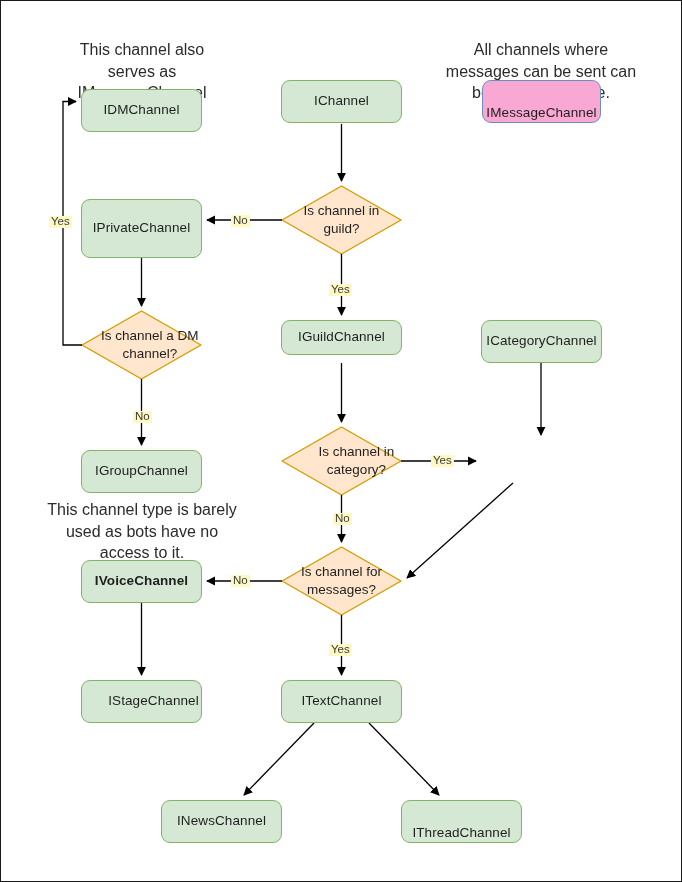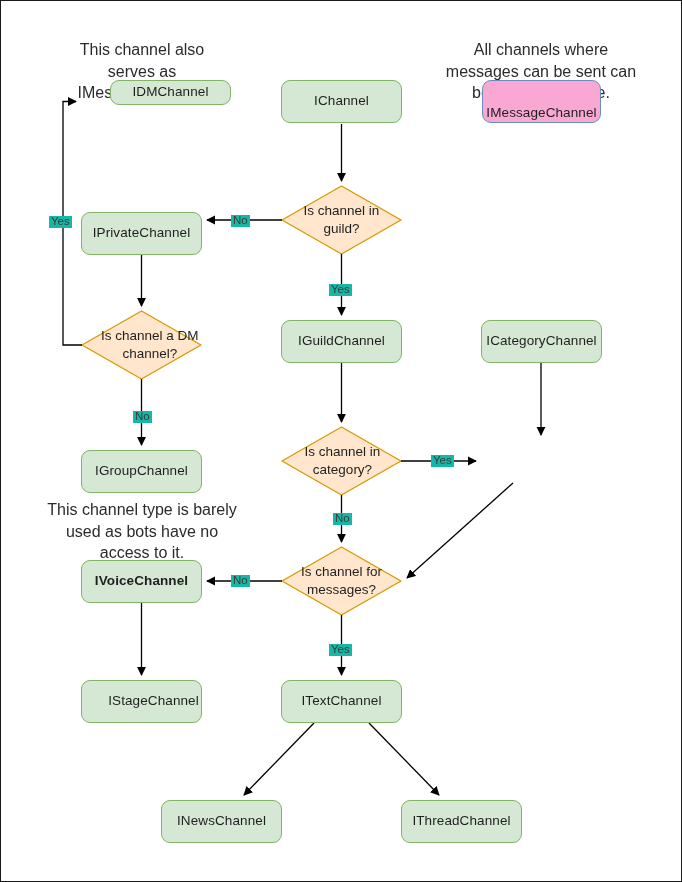--- a/index.html
+++ b/index.html
@@ -67,21 +67,21 @@
     position: absolute;
     font-size: 16px;
     color: #2b2b2b;
     text-align: center;
     line-height: 1.35;
   }
   .edge-label {
     position: absolute;
     font-size: 11.5px;
     color: #3a3a3a;
-    background: #14b8a6;
+    background: #fef9c3;
     padding: 0 2px;
     line-height: 1;
     white-space: nowrap;
   }
 </style>
 </head>
 <body>
 
 <div id="page">
 
@@ -155,37 +155,37 @@
       <path d="M 368 722 L 438 794" marker-end="url(#arrow)"></path>
     </g>
   </svg>
 
   <div class="note" style="left:56px; top:38px; width:170px;">This channel also serves as IMessageChannel</div>
 
   <div class="note" style="left:443px; top:38px; width:194px;">All channels where messages can be sent can be cast to this type.</div>
 
   <div class="note" style="left:42px; top:498px; width:198px;">This channel type is barely used as bots have no access to it.</div>
 
-  <div class="node-box node-green" style="left:80px; top:79px; width:121px; height:25px;margin-left:29px;">
+  <div class="node-box node-green" style="left:80px; top:88px; width:121px; height:43px;">
     <span>IDMChannel</span>
   </div>
 
   <div class="node-box node-green" style="left:280px; top:79px; width:121px; height:43px;">
     <span>IChannel</span>
   </div>
 
   <div class="node-box node-blue" style="left:481px; top:79px; width:119px; height:43px;">
     <span>IMessageChannel</span>
   </div>
 
-  <div class="node-box node-green" style="left:80px; top:211px; width:121px; height:43px;">
+  <div class="node-box node-green" style="left:80px; top:198px; width:121px; height:59px;">
     <span>IPrivateChannel</span>
   </div>
 
-  <div class="node-box node-green" style="left:280px; top:319px; width:121px; height:43px;">
+  <div class="node-box node-green" style="left:280px; top:319px; width:121px; height:35px;">
     <span>IGuildChannel</span>
   </div>
 
   <div class="node-box node-green" style="left:480px; top:319px; width:121px; height:43px;">
     <span>ICategoryChannel</span>
   </div>
 
   <div class="node-box node-green" style="left:80px; top:449px; width:121px; height:43px;">
     <span>IGroupChannel</span>
   </div>
@@ -200,33 +200,33 @@
   </div>
 
   <div class="node-box node-green" style="left:160px; top:799px; width:121px; height:43px;">
     <span>INewsChannel</span>
   </div>
 
   <div class="node-box node-green" style="left:280px; top:679px; width:121px; height:43px;">
     <span>ITextChannel</span>
   </div>
 
-  <div class="node-box node-green" style="left:400px; top:799px; width:121px; height:43px;">
+  <div class="node-box node-green" style="left:400px; top:799px; width:121px; height:43px;align-items:flex-end;">
     <span>IThreadChannel</span>
   </div>
 
   <div class="node-diamond" style="left:281px; top:185px; width:119px; height:68px;">
     <span class="dia-label">Is channel in guild?</span>
   </div>
 
   <div class="node-diamond" style="left:81px; top:310px; width:119px; height:68px;justify-content:flex-end;">
     <span class="dia-label">Is channel a DM channel?</span>
   </div>
 
-  <div class="node-diamond" style="left:282px; top:426px; width:119px; height:68px;">
+  <div class="node-diamond" style="left:296px; top:426px; width:119px; height:68px;">
     <span class="dia-label">Is channel in category?</span>
   </div>
 
   <div class="node-diamond" style="left:281px; top:546px; width:119px; height:68px;">
     <span class="dia-label">Is channel for messages?</span>
   </div>
 
   <div class="edge-label" style="left:230px; top:214px;">No</div>
 
   <div class="edge-label" style="left:328px; top:283px;">Yes</div>

